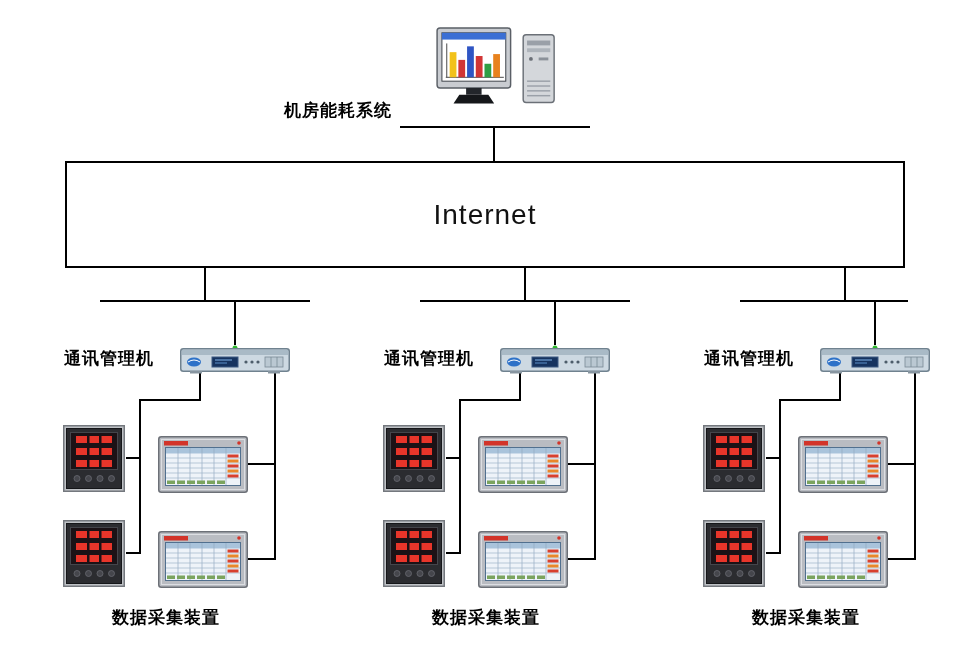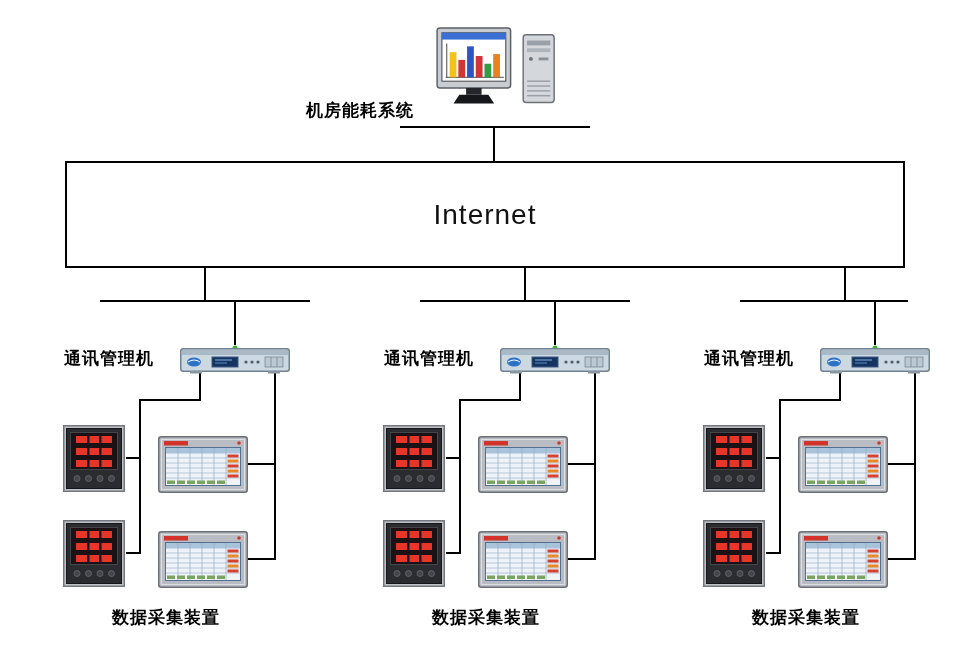--- a/index.html
+++ b/index.html
@@ -188,21 +188,21 @@
     <path d="M420 301 H630"></path>
     <path d="M740 301 H908"></path>
     <use href="#group-lines"></use>
     <use href="#group-lines" x="320"></use>
     <use href="#group-lines" x="640"></use>
   </svg>
 
   <svg class="dev" style="left:436px; top:27px;" width="126" height="89" viewBox="0 0 130 92">
       <use href="#sym-computer"></use>
     </svg>
-  <div class="cn-label" style="left:302px; top:100px; width:112px; text-align:right;">机房能耗系统</div>
+  <div class="cn-label" style="left:280px; top:100px; width:112px; text-align:right;">机房能耗系统</div>
 
   <div class="internet-box">
     <span class="internet-text">Internet</span>
   </div>
 
   <div class="group" style="left:0;">
     <div class="cn-label" style="left:64px; top:348px;">通讯管理机</div>
     <svg class="dev" style="left:180px; top:344px;" width="110" height="30" viewBox="0 0 110 30">
         <use href="#sym-comm"></use>
       </svg>

